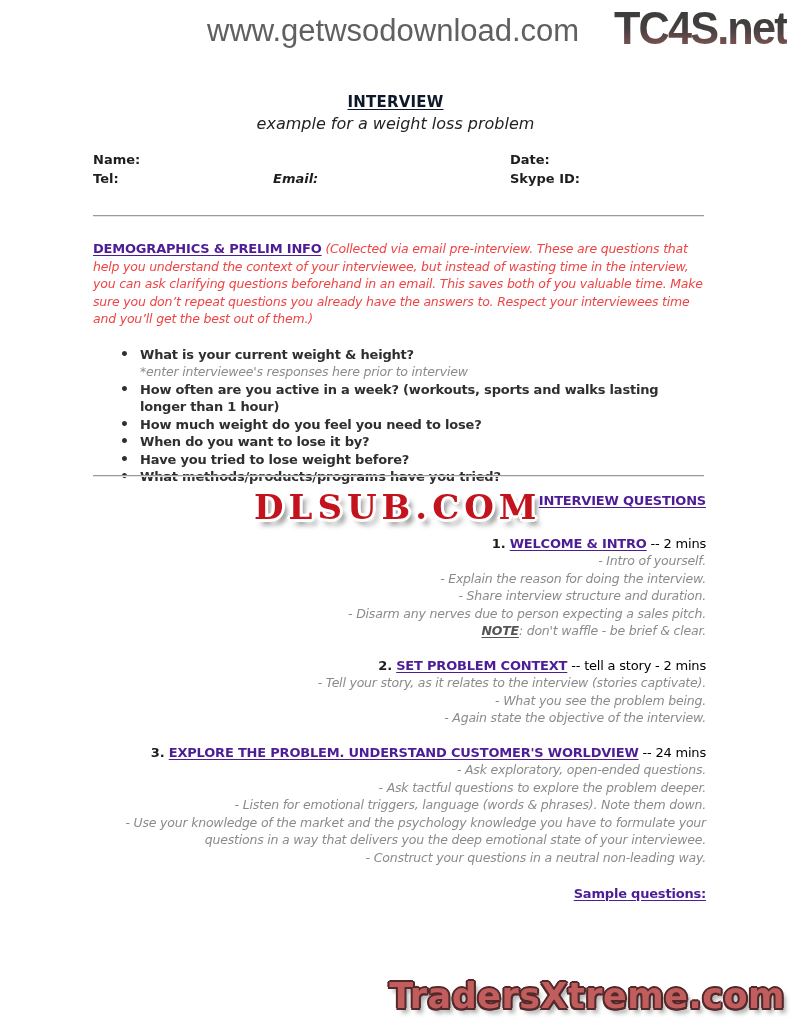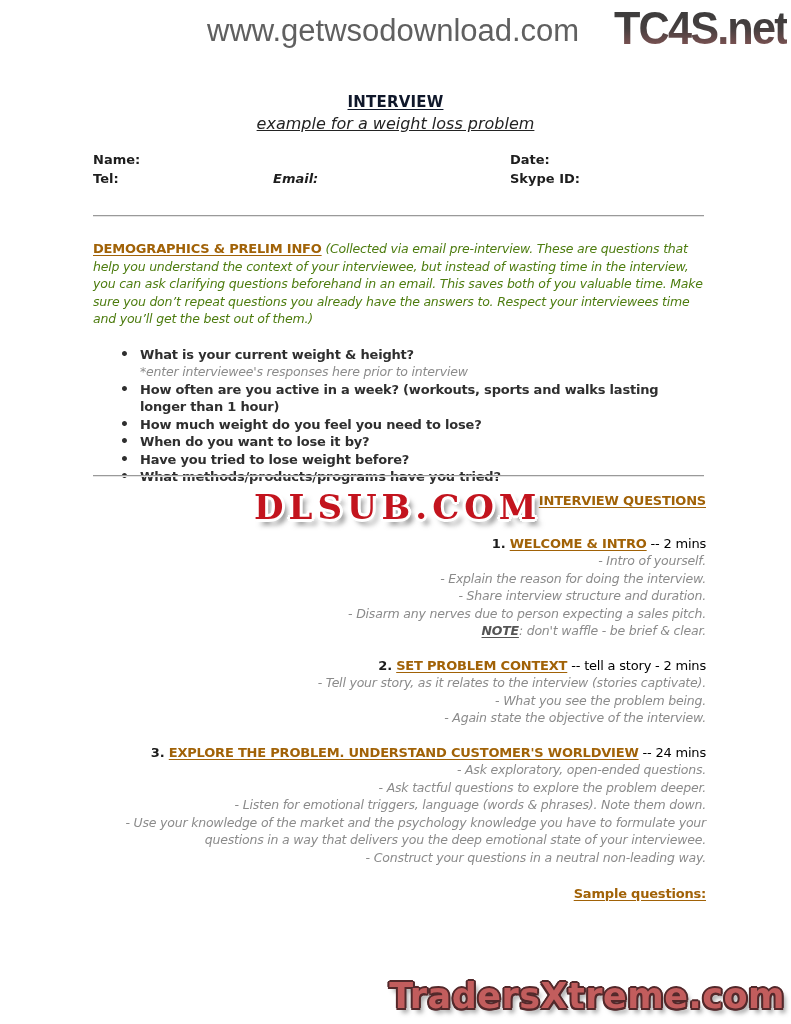--- a/index.html
+++ b/index.html
@@ -51,21 +51,20 @@
     text-underline-offset: 2px;
     letter-spacing: 0.2px;
   }
   .doc-subtitle {
     position: absolute;
     top: 114px; left: 0; width: 100%;
     text-align: center;
     font-size: 16px;
     font-style: italic;
     color: #232323;
-    text-decoration: underline;
   }
 
   
   .form-area { position: absolute; left: 93px; top: 152px; width: 613px; font-size: 13px; font-weight: bold; color: #1e1e1e; }
   .form-row { position: relative; height: 19px; }
   .form-row span { position: absolute; top: 0; }
   .col-a { left: 0; }
   .col-b { left: 180px; font-style: italic; }
   .col-c { left: 417px; }
 
@@ -83,27 +82,27 @@
   .content {
     position: absolute;
     left: 93px; top: 240px; width: 613px;
     font-size: 12.5px;
     letter-spacing: -0.2px;
     line-height: 17.5px;
     color: #3d3d3d;
   }
   .h-underline {
     font-weight: bold;
-    color: #a16207;
+    color: #4c1d95;
     text-decoration: underline;
     text-underline-offset: 2px;
     font-size: 13px;
     font-style: normal;
   }
-  .intro-italic { font-style: italic; color: #4d7c0f; }
+  .intro-italic { font-style: italic; color: #ef4444; }
 
   ul.bullets { list-style: none; margin-top: 18px; }
   ul.bullets li {
     position: relative;
     padding-left: 47px;
     font-weight: bold;
     color: #2f2f2f;
     font-size: 13px;
     letter-spacing: -0.2px;
   }

